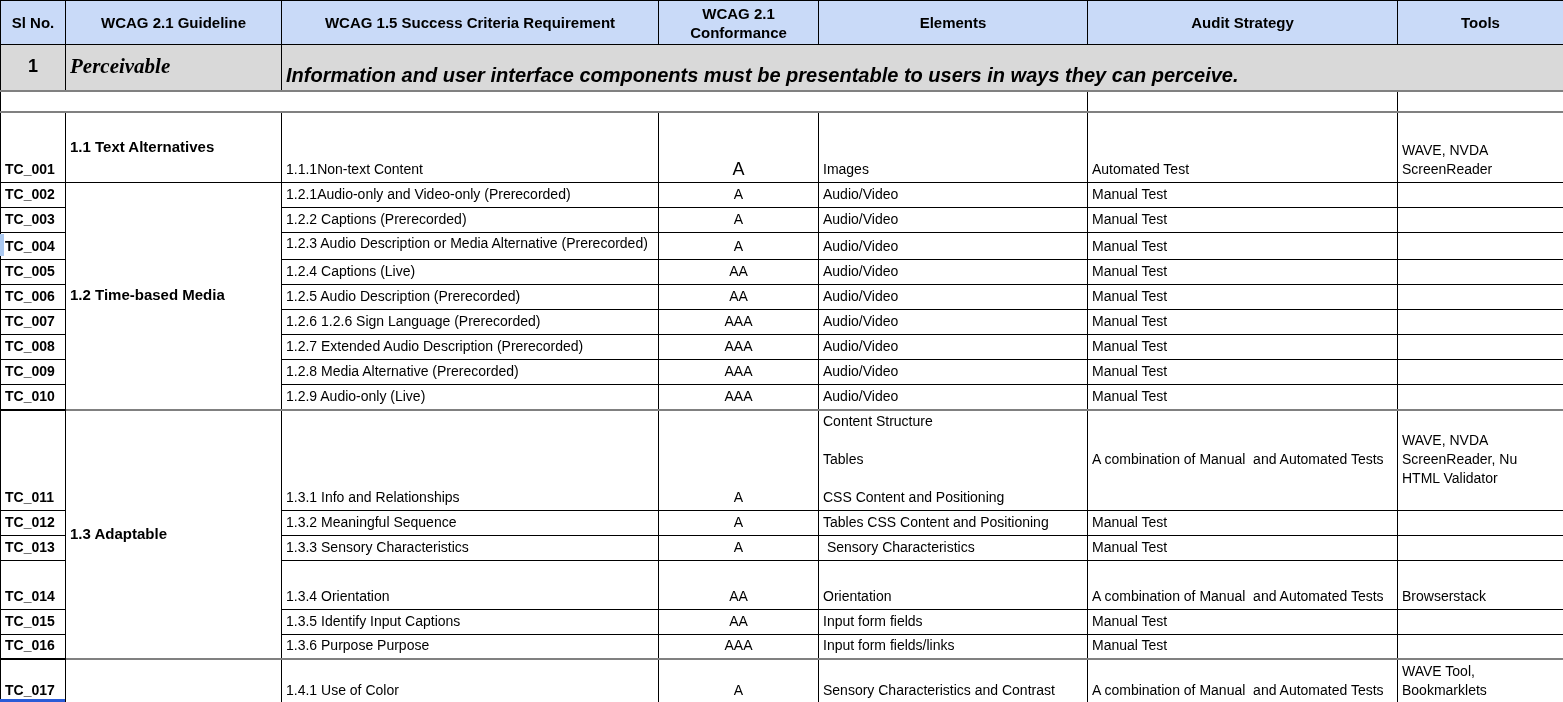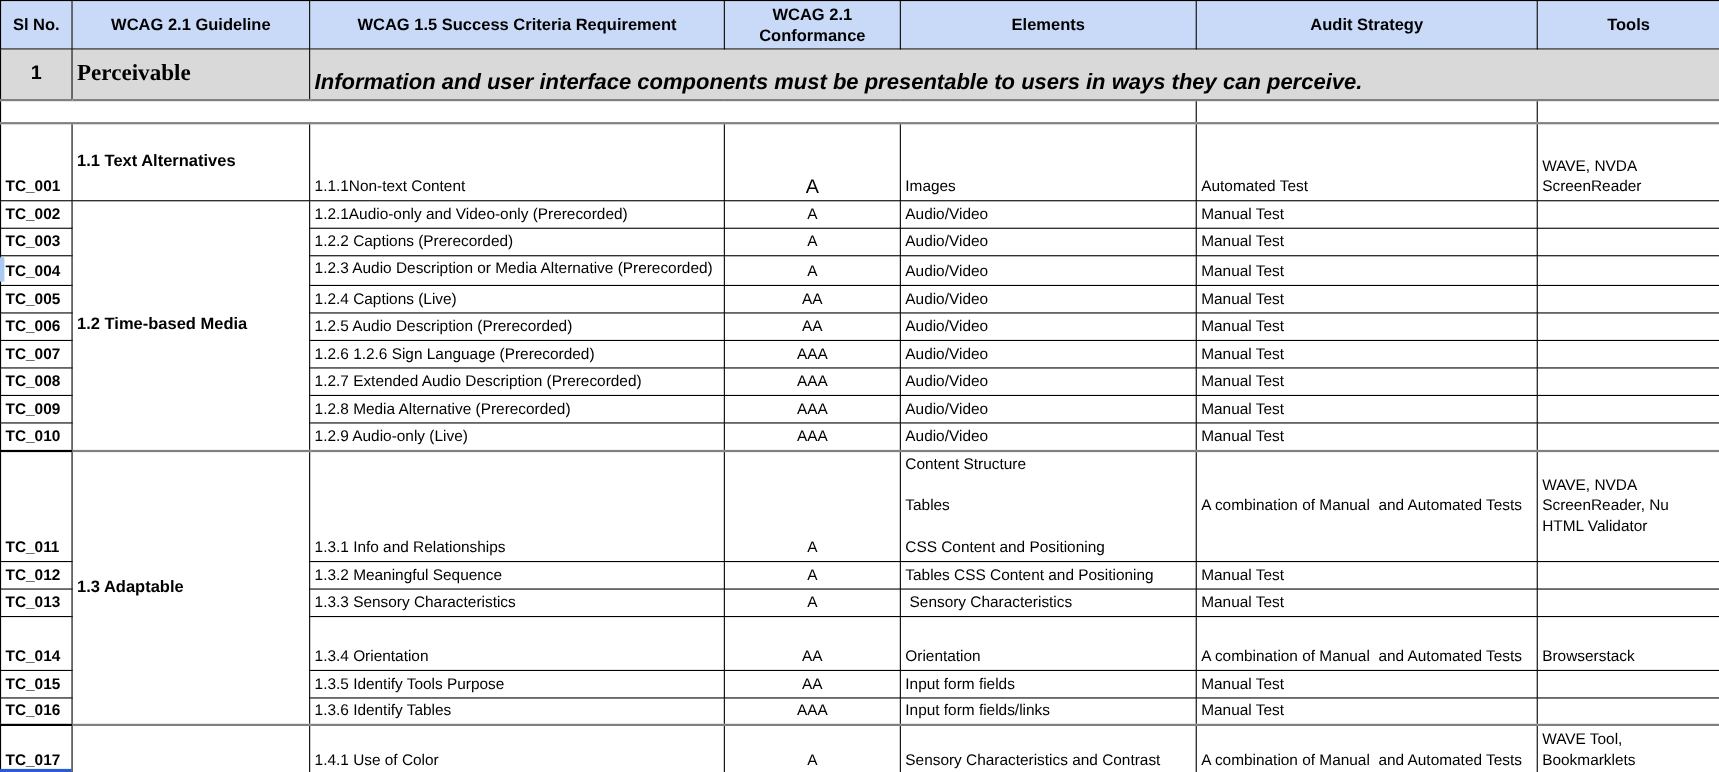--- a/index.html
+++ b/index.html
@@ -17,21 +17,21 @@
   th{
     background:var(--header-bg);text-align:center;vertical-align:middle;
     font-size:15px;font-weight:bold;line-height:19px;padding:1px 2px;
   }
   tr{height:25px;}
   tr.section{height:46px;}
   tr.section td{background:var(--section-bg);border-bottom:2px solid var(--sep);}
   td.secnum{font-size:18px;font-weight:bold;text-align:center;vertical-align:middle;}
   td.gname{
     font-family:"Liberation Serif","DejaVu Serif",serif;
-    font-weight:bold;font-size:21px;vertical-align:middle;margin-left:21px;
+    font-style:italic;font-weight:bold;font-size:21px;vertical-align:middle;margin-left:21px;
   }
   td.gdesc{font-weight:bold;font-style:italic;font-size:20px;padding-bottom:5px;}
   tr.spacer{height:21px;}
   tr.spacer td{border-bottom:2px solid var(--sep);}
   td.sl{font-weight:bold;}
   td.guide{font-weight:bold;font-size:15px;vertical-align:middle;}
   td.conf{text-align:center;}
   td.conf.big{font-size:18px;}
   td.vmid{vertical-align:middle;}
   .clipbox{height:22px;overflow:hidden;line-height:19px;}
@@ -191,29 +191,29 @@
         <tr class="gl" style="height: 49px;">
           <td class="sl">TC_014</td>
           <td class="succ">1.3.4 Orientation</td>
           <td class="conf">AA</td>
           <td class="elem">Orientation</td>
           <td class="audit">A combination of Manual  and Automated Tests</td>
           <td class="tools">Browserstack</td>
         </tr>
         <tr class="gl" style="height: 25px;">
           <td class="sl">TC_015</td>
-          <td class="succ">1.3.5 Identify Tools Purpose</td>
+          <td class="succ">1.3.5 Identify Input Captions</td>
           <td class="conf">AA</td>
           <td class="elem">Input form fields</td>
           <td class="audit">Manual Test</td>
           <td class="tools"></td>
         </tr>
         <tr class="gl" style="height: 25px;">
           <td class="sl">TC_016</td>
-          <td class="succ">1.3.6 Identify Tables</td>
+          <td class="succ">1.3.6 Purpose Purpose</td>
           <td class="conf">AAA</td>
           <td class="elem">Input form fields/links</td>
           <td class="audit">Manual Test</td>
           <td class="tools"></td>
         </tr>
         <tr class="sep" style="height: 44px;">
           <td class="sl">TC_017</td>
           <td class="guide"></td>
           <td class="succ">1.4.1 Use of Color</td>
           <td class="conf">A</td>

